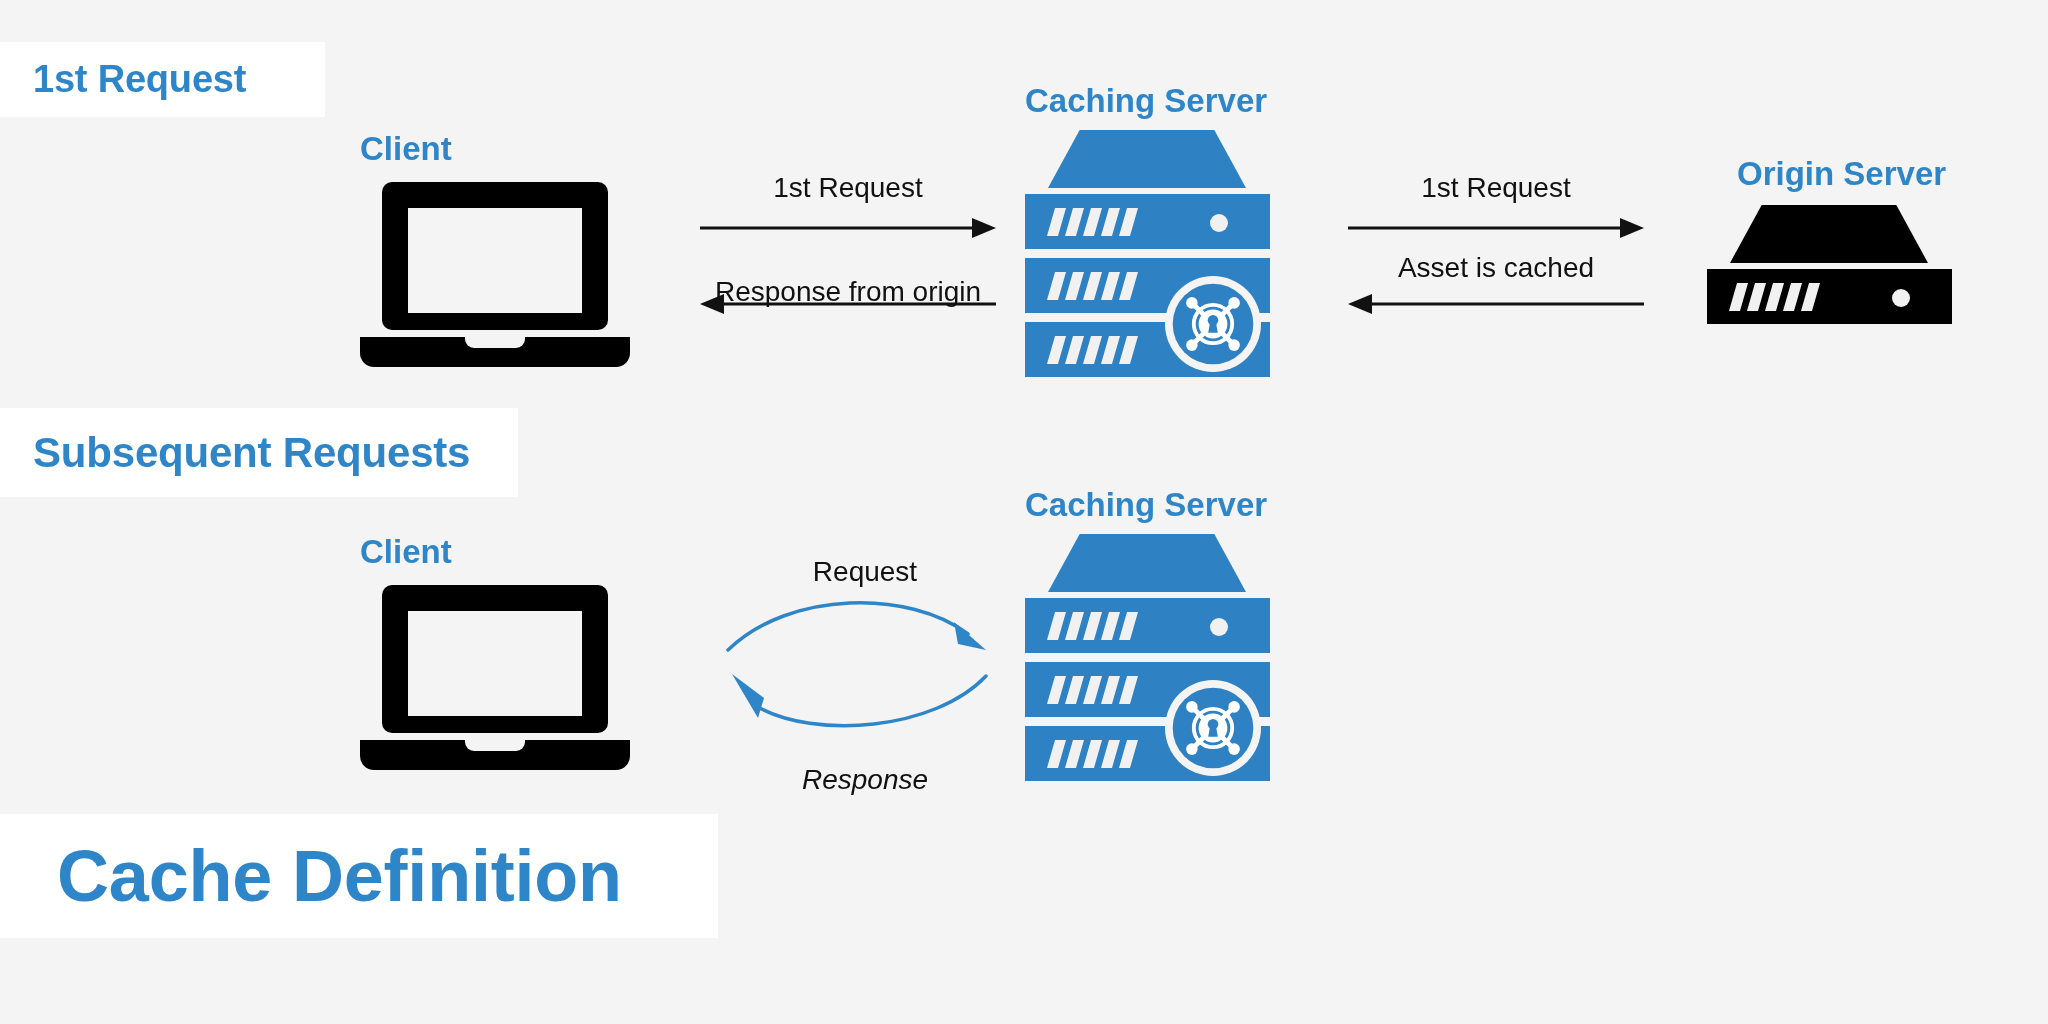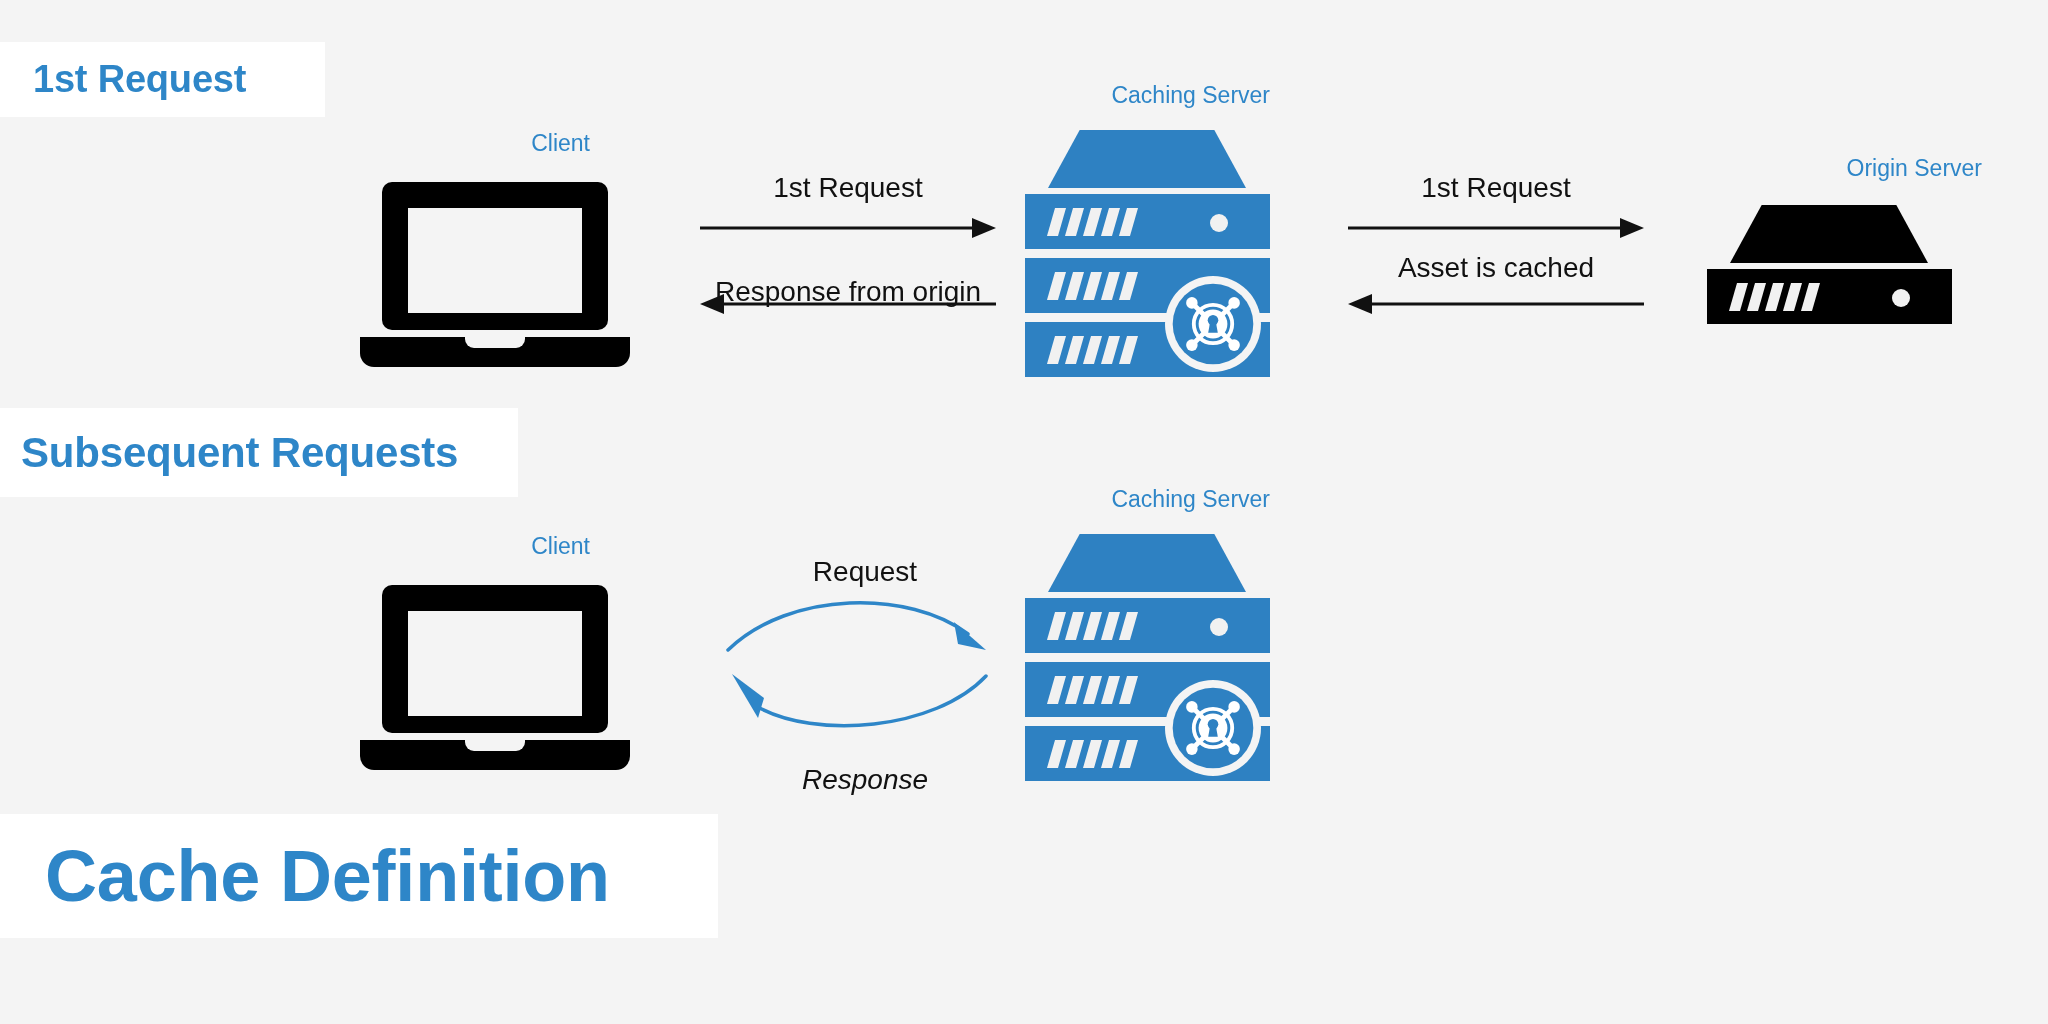--- a/index.html
+++ b/index.html
@@ -22,33 +22,33 @@
   .band-text{
     font-weight:bold;
     color:#2E86C8;
     white-space:nowrap;
     letter-spacing:-0.2px;
   }
   #band-first{left:0;top:42px;width:325px;height:75px;}
   #band-first .band-text{font-size:38px;padding-left:33px;}
 
   #band-subsequent{left:0;top:408px;width:518px;height:89px;}
-  #band-subsequent .band-text{font-size:42px;padding-left:21px;}
+  #band-subsequent .band-text{font-size:42px;padding-left:33px;}
 
   #band-cachedef{left:0;top:814px;width:718px;height:124px;}
-  #band-cachedef .band-text{font-size:72px;padding-left:45px;}
+  #band-cachedef .band-text{font-size:72px;padding-left:57px;}
 
   
   .caption{
     position:absolute;
-    font-weight:normal;
+    font-weight:bold;
     color:#2E86C8;
-    font-size:23px;
+    font-size:33px;
     white-space:nowrap;
-    text-align:right;
+    text-align:left;
   }
 
   
   .laptop{position:absolute;width:270px;height:185px;}
   .laptop .lid{
     position:absolute;left:22px;top:0;width:226px;height:148px;
     background:#000;border-radius:10px;box-sizing:border-box;
   }
   .laptop .screen{
     position:absolute;left:48px;top:26px;width:174px;height:105px;

